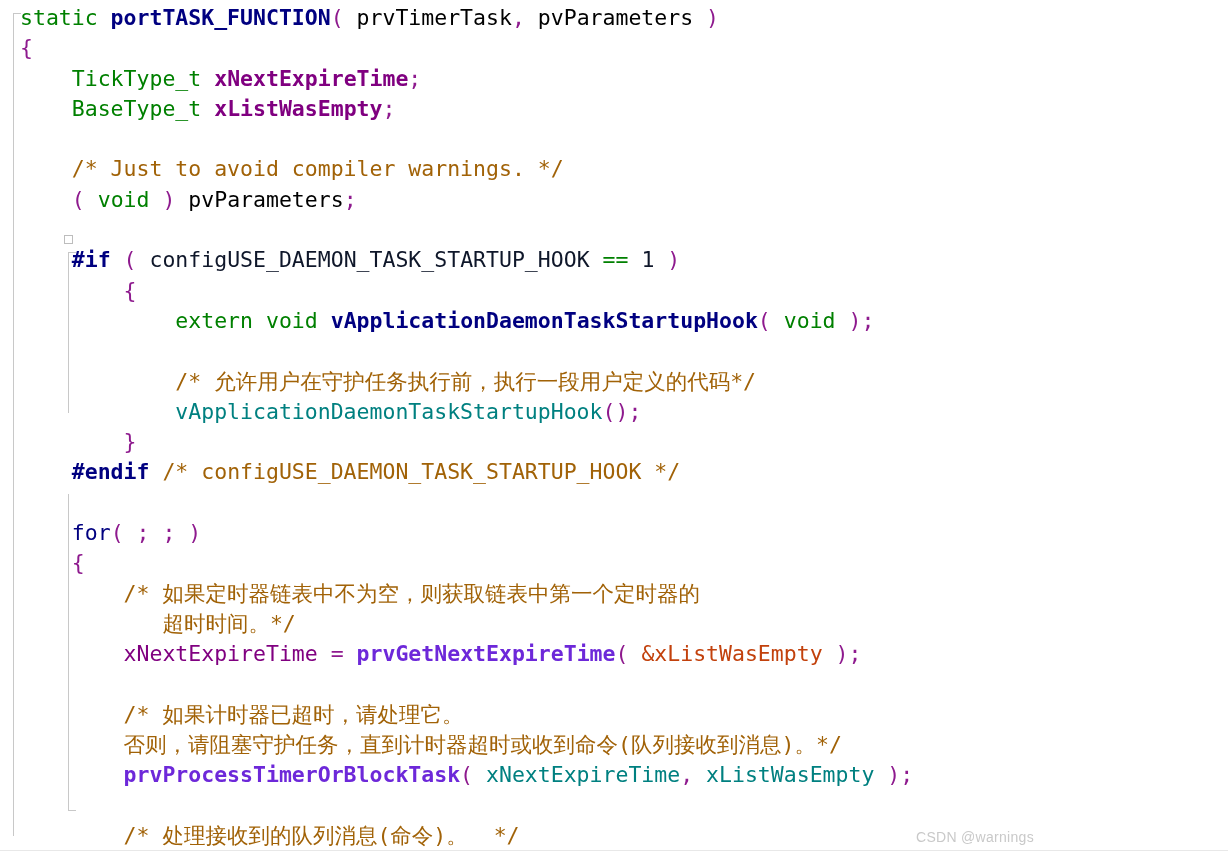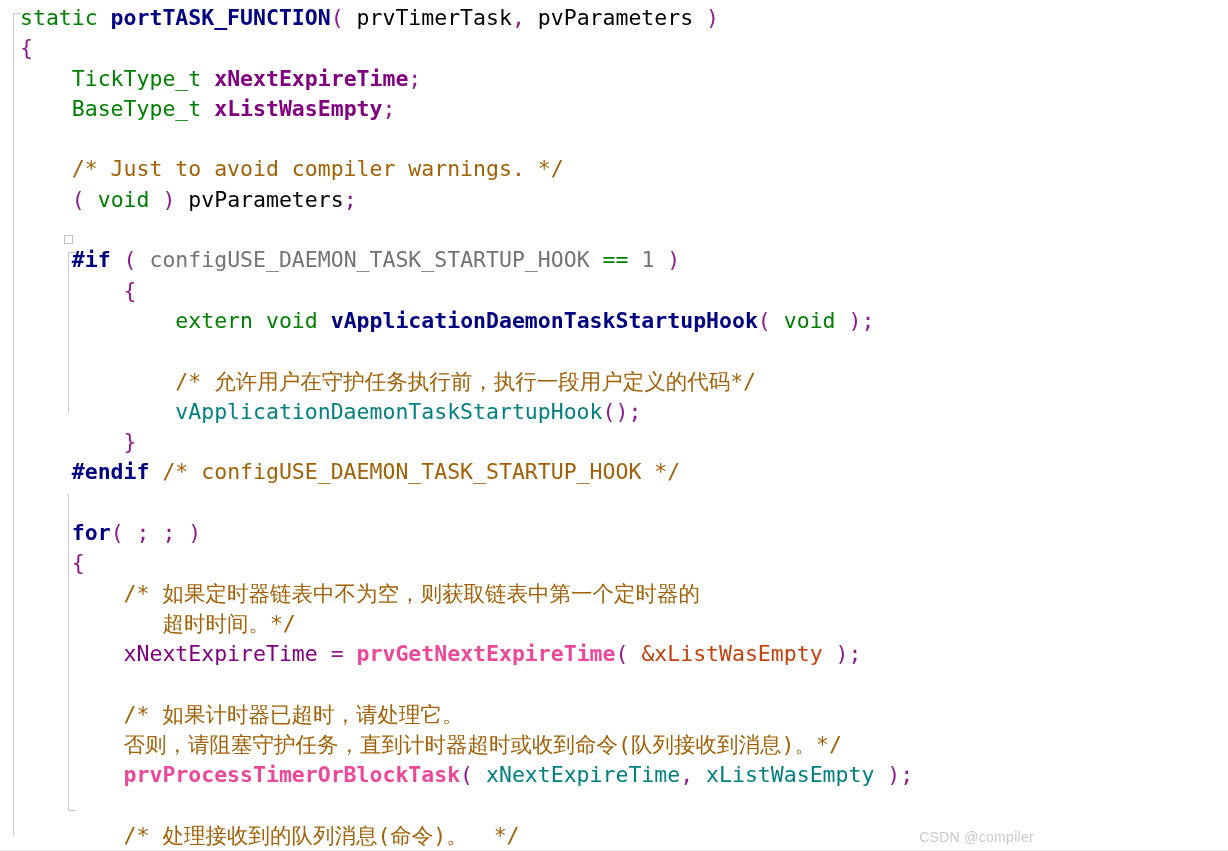--- a/index.html
+++ b/index.html
@@ -39,29 +39,29 @@
   .line {
     height: 30.3px;
     white-space: pre;
     padding-left: 20px;
   }
   .line.blank { }
 
   
   .pln  { color: #000000; }                              
   .kw   { color: #008000; }                              
-  .kw2  { color: #000080; font-weight: bold; margin-top: 34px; }           
+  .kw2  { color: #000080; font-weight: normal; margin-top: 34px; }           
   .pre  { color: #000080; font-weight: bold; }           
-  .mac  { color: #737373; margin-top: 16px; }                              
+  .mac  { color: #0f172a; margin-top: 16px; }                              
   .op   { color: #8e1a8e; }                              
   .opg  { color: #008000; }                              
   .cmt  { color: #a16207; }                              
   .fn   { color: #000080; font-weight: bold; }           
   .fnc  { color: #008080; }                              
-  .fncb { color: #ec4899; font-weight: bold; }           
+  .fncb { color: #6d28d9; font-weight: bold; }           
   .var  { color: #800080; font-weight: bold; }           
   .varu { color: #800080; }                              
   .vart { color: #008080; }                              
   .varg { color: #c2410c; }                         
 
   
   .guide {
     position: absolute;
     border-left: 1px solid #c8c8c8;
     border-top: 1px solid #c8c8c8;
@@ -107,16 +107,16 @@
 
   <div id="guides">
       <div class="guide" style="left: 13px; top: 13px; height: 822px;"></div>
       <div class="guide" style="left: 68px; top: 252px; height: 160px;"></div>
       <div class="guide bottom" style="left: 68px; top: 494px; height: 316px;"></div>
       <div class="foldbox" style="left: 64px; top: 235px;"></div>
     </div>
 
   <div class="code" id="code"><div class="line"><span class="kw">static </span><span class="fn">portTASK_FUNCTION</span><span class="op">(</span><span class="pln"> prvTimerTask</span><span class="op">,</span><span class="pln"> pvParameters </span><span class="op">)</span></div><div class="line"><span class="op">{</span></div><div class="line"><span class="pln">    </span><span class="kw">TickType_t</span><span class="pln"> </span><span class="var">xNextExpireTime</span><span class="op">;</span></div><div class="line"><span class="pln">    </span><span class="kw">BaseType_t</span><span class="pln"> </span><span class="var">xListWasEmpty</span><span class="op">;</span></div><div class="line blank">&nbsp;</div><div class="line"><span class="pln">    </span><span class="cmt">/* Just to avoid compiler warnings. */</span></div><div class="line"><span class="pln">    </span><span class="op">(</span><span class="pln"> </span><span class="kw">void</span><span class="pln"> </span><span class="op">)</span><span class="pln"> pvParameters</span><span class="op">;</span></div><div class="line blank">&nbsp;</div><div class="line"><span class="pln">    </span><span class="pre">#if</span><span class="pln"> </span><span class="op">(</span><span class="pln"> </span><span class="mac">configUSE_DAEMON_TASK_STARTUP_HOOK</span><span class="pln"> </span><span class="opg">==</span><span class="pln"> </span><span class="mac">1</span><span class="pln"> </span><span class="op">)</span></div><div class="line"><span class="pln">        </span><span class="op">{</span></div><div class="line"><span class="pln">            </span><span class="kw">extern</span><span class="pln"> </span><span class="kw">void</span><span class="pln"> </span><span class="fn">vApplicationDaemonTaskStartupHook</span><span class="op">(</span><span class="pln"> </span><span class="kw">void</span><span class="pln"> </span><span class="op">)</span><span class="op">;</span></div><div class="line blank">&nbsp;</div><div class="line"><span class="pln">            </span><span class="cmt">/* 允许用户在守护任务执行前，执行一段用户定义的代码*/</span></div><div class="line"><span class="pln">            </span><span class="fnc">vApplicationDaemonTaskStartupHook</span><span class="op">();</span></div><div class="line"><span class="pln">        </span><span class="op">}</span></div><div class="line"><span class="pln">    </span><span class="pre">#endif</span><span class="pln"> </span><span class="cmt">/* configUSE_DAEMON_TASK_STARTUP_HOOK */</span></div><div class="line blank">&nbsp;</div><div class="line"><span class="pln">    </span><span class="kw2">for</span><span class="op">(</span><span class="pln"> </span><span class="op">;</span><span class="pln"> </span><span class="op">;</span><span class="pln"> </span><span class="op">)</span></div><div class="line"><span class="pln">    </span><span class="op">{</span></div><div class="line"><span class="pln">        </span><span class="cmt">/* 如果定时器链表中不为空，则获取链表中第一个定时器的</span></div><div class="line"><span class="pln">           </span><span class="cmt">超时时间。*/</span></div><div class="line"><span class="pln">        </span><span class="varu">xNextExpireTime</span><span class="op"> = </span><span class="fncb">prvGetNextExpireTime</span><span class="op">(</span><span class="pln"> </span><span class="varg">&amp;xListWasEmpty</span><span class="pln"> </span><span class="op">);</span></div><div class="line blank">&nbsp;</div><div class="line"><span class="pln">        </span><span class="cmt">/* 如果计时器已超时，请处理它。</span></div><div class="line"><span class="pln">        </span><span class="cmt">否则，请阻塞守护任务，直到计时器超时或收到命令(队列接收到消息)。*/</span></div><div class="line"><span class="pln">        </span><span class="fncb">prvProcessTimerOrBlockTask</span><span class="op">(</span><span class="pln"> </span><span class="vart">xNextExpireTime</span><span class="op">,</span><span class="pln"> </span><span class="vart">xListWasEmpty</span><span class="pln"> </span><span class="op">);</span></div><div class="line blank">&nbsp;</div><div class="line"><span class="pln">        </span><span class="cmt">/* 处理接收到的队列消息(命令)。  */</span></div></div>
 
-  <div class="watermark">CSDN @compiler</div>
+  <div class="watermark">CSDN @warnings</div>
 
   <div class="baseline"></div>
 </div>
 
 </body></html>

